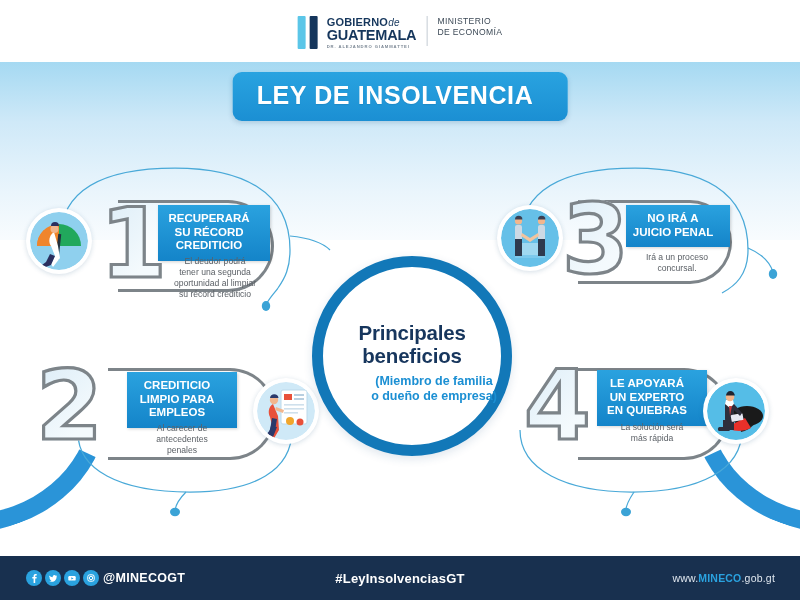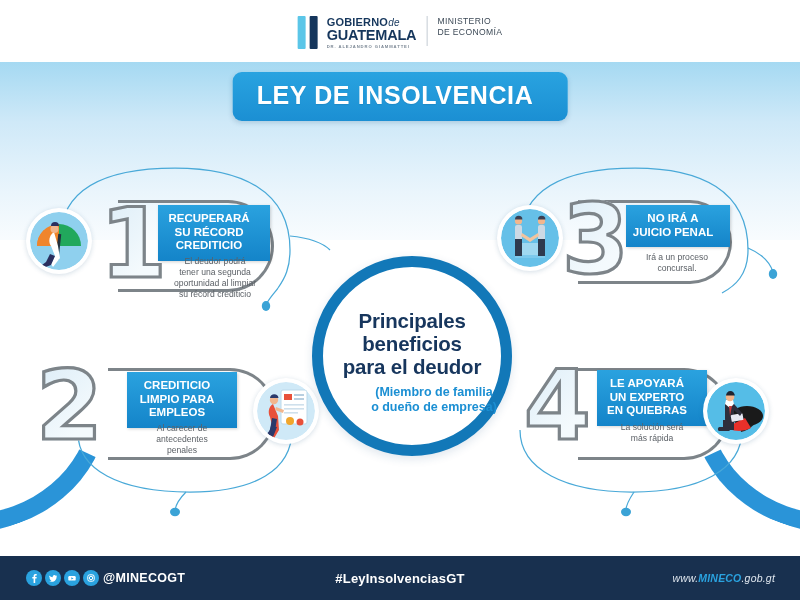--- a/index.html
+++ b/index.html
@@ -157,21 +157,21 @@
   .social { display:flex; align-items:center; gap:3px; margin-left:26px; }
   .sicon {
     width:16px; height:16px; border-radius:50%; background:#2aa2df;
     display:flex; align-items:center; justify-content:center;
   }
   .handle { color:#fff; font-size:12.5px; font-weight:bold; margin-left:1px; letter-spacing:.3px; }
   .hashtag {
     position:absolute; left:50%; transform:translateX(-50%);
     color:#fff; font-size:13px; font-weight:bold; letter-spacing:.2px;
   }
-  .weburl { position:absolute; right:25px; color:#ffffff; font-size:10.5px; letter-spacing:.2px;font-style:italic; }
+  .weburl { position:absolute; right:25px; color:#ffffff; font-size:10.5px; letter-spacing:.2px; }
   .weburl .hi { color:#2aa2df; font-weight:bold; }
   .weburl .dim { color:#dfe6ee; }
 </style>
 </head>
 <body>
 
 <div id="stage">
 
   <div class="bg-band"></div>
   <div class="bg-white"></div>
@@ -359,21 +359,20 @@
           <path d="M27,22 l8,9 -2,3 -8,-8z" fill="#2e2e3c"></path>
         </svg>
       </div>
     </div>
   </div>
 
   <div class="center-circle">
     <div class="c-main">
       <div>Principales</div>
       <div>beneficios</div>
-      <div>para el deudor</div>
     </div>
     <div class="c-sub">
       <div>(Miembro de familia</div>
       <div>o dueño de empresa)</div>
     </div>
   </div>
 
   <div class="footer">
     <div class="social">
       <span class="sicon">

